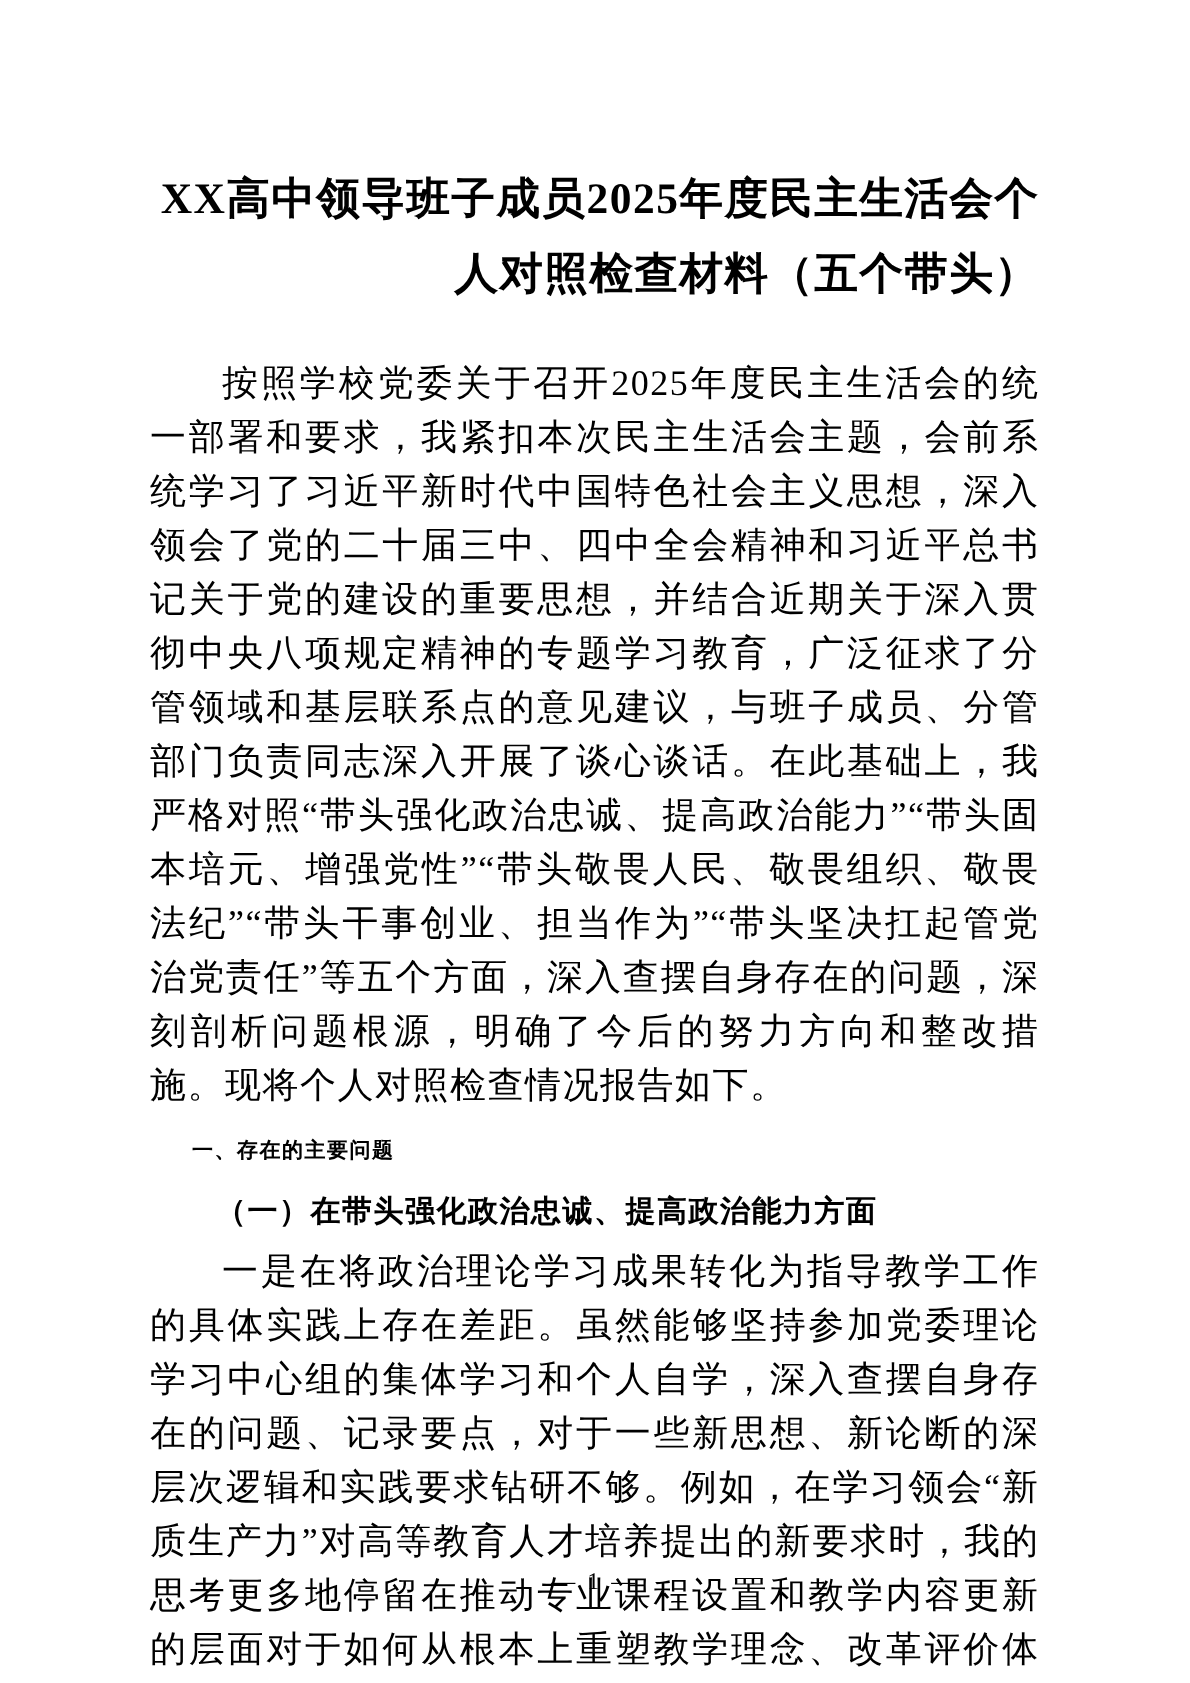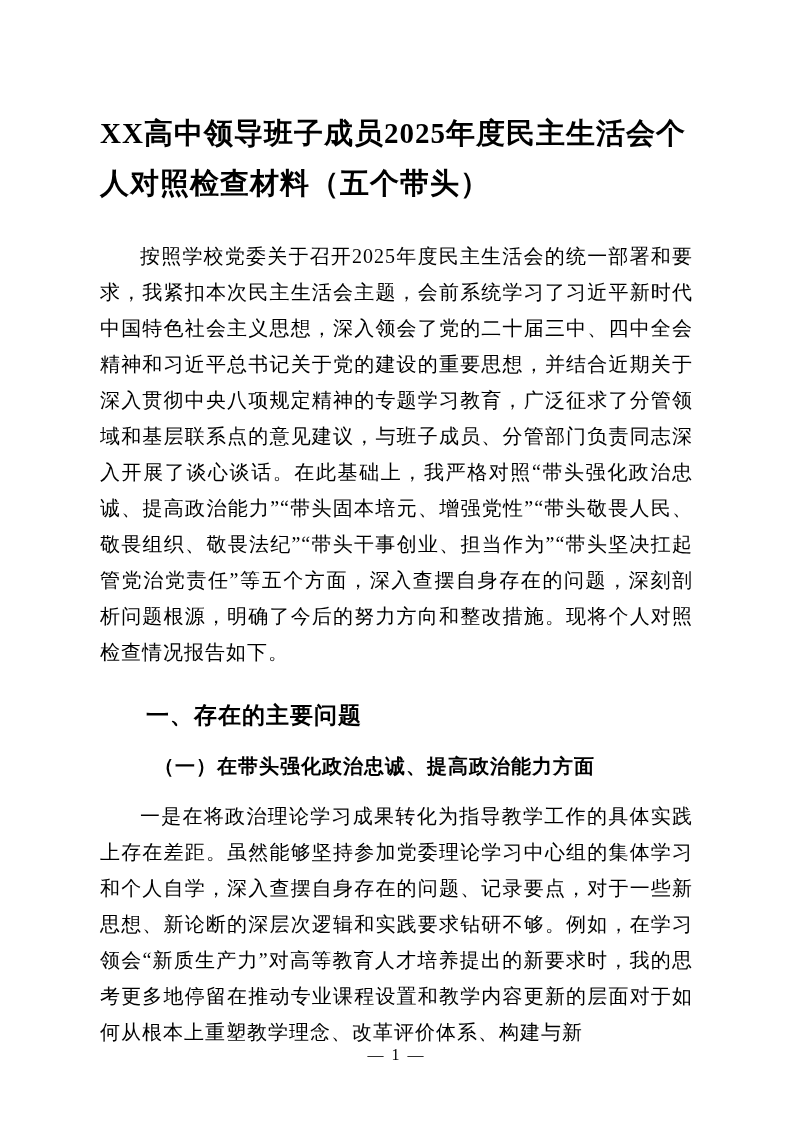--- a/index.html
+++ b/index.html
@@ -20,44 +20,44 @@
   .content {
     position: absolute;
     top: 108px;
     left: 100px;
     right: 100px;
   }
   .doc-title {
     margin: 0 0 30px 0;
     font-size: 29px;
     font-weight: 700;
-    text-align: left;
+    text-align: right;
     line-height: 50px;
     letter-spacing: 1px;
   }
   .body-para {
     margin: 0;
-    font-size: 20px;
+    font-size: 24px;
     line-height: 36px;
     text-align: justify;
     text-justify: inter-ideograph;
     text-indent: 2em;
     letter-spacing: 1px;
   }
   .section-heading {
-    margin: 28px 0 0 0;
+    margin: 8px 0 0 0;
     font-family: Liberation Serif, serif;
-    font-size: 23px;
+    font-size: 14px;
     font-weight: 700;
     line-height: 36px;
     text-indent: 2em;
     letter-spacing: 1px;
   }
   .subsection-heading {
-    margin: 14px;
+    margin: 4px;
     font-family: "Liberation Sans", "DejaVu Sans", sans-serif;
     font-size: 20px;
     font-weight: 700;
     line-height: 36px;
     text-indent: 2em;
     letter-spacing: 1px;
   }
   .page-footer {
     position: absolute;
     bottom: 58px;

